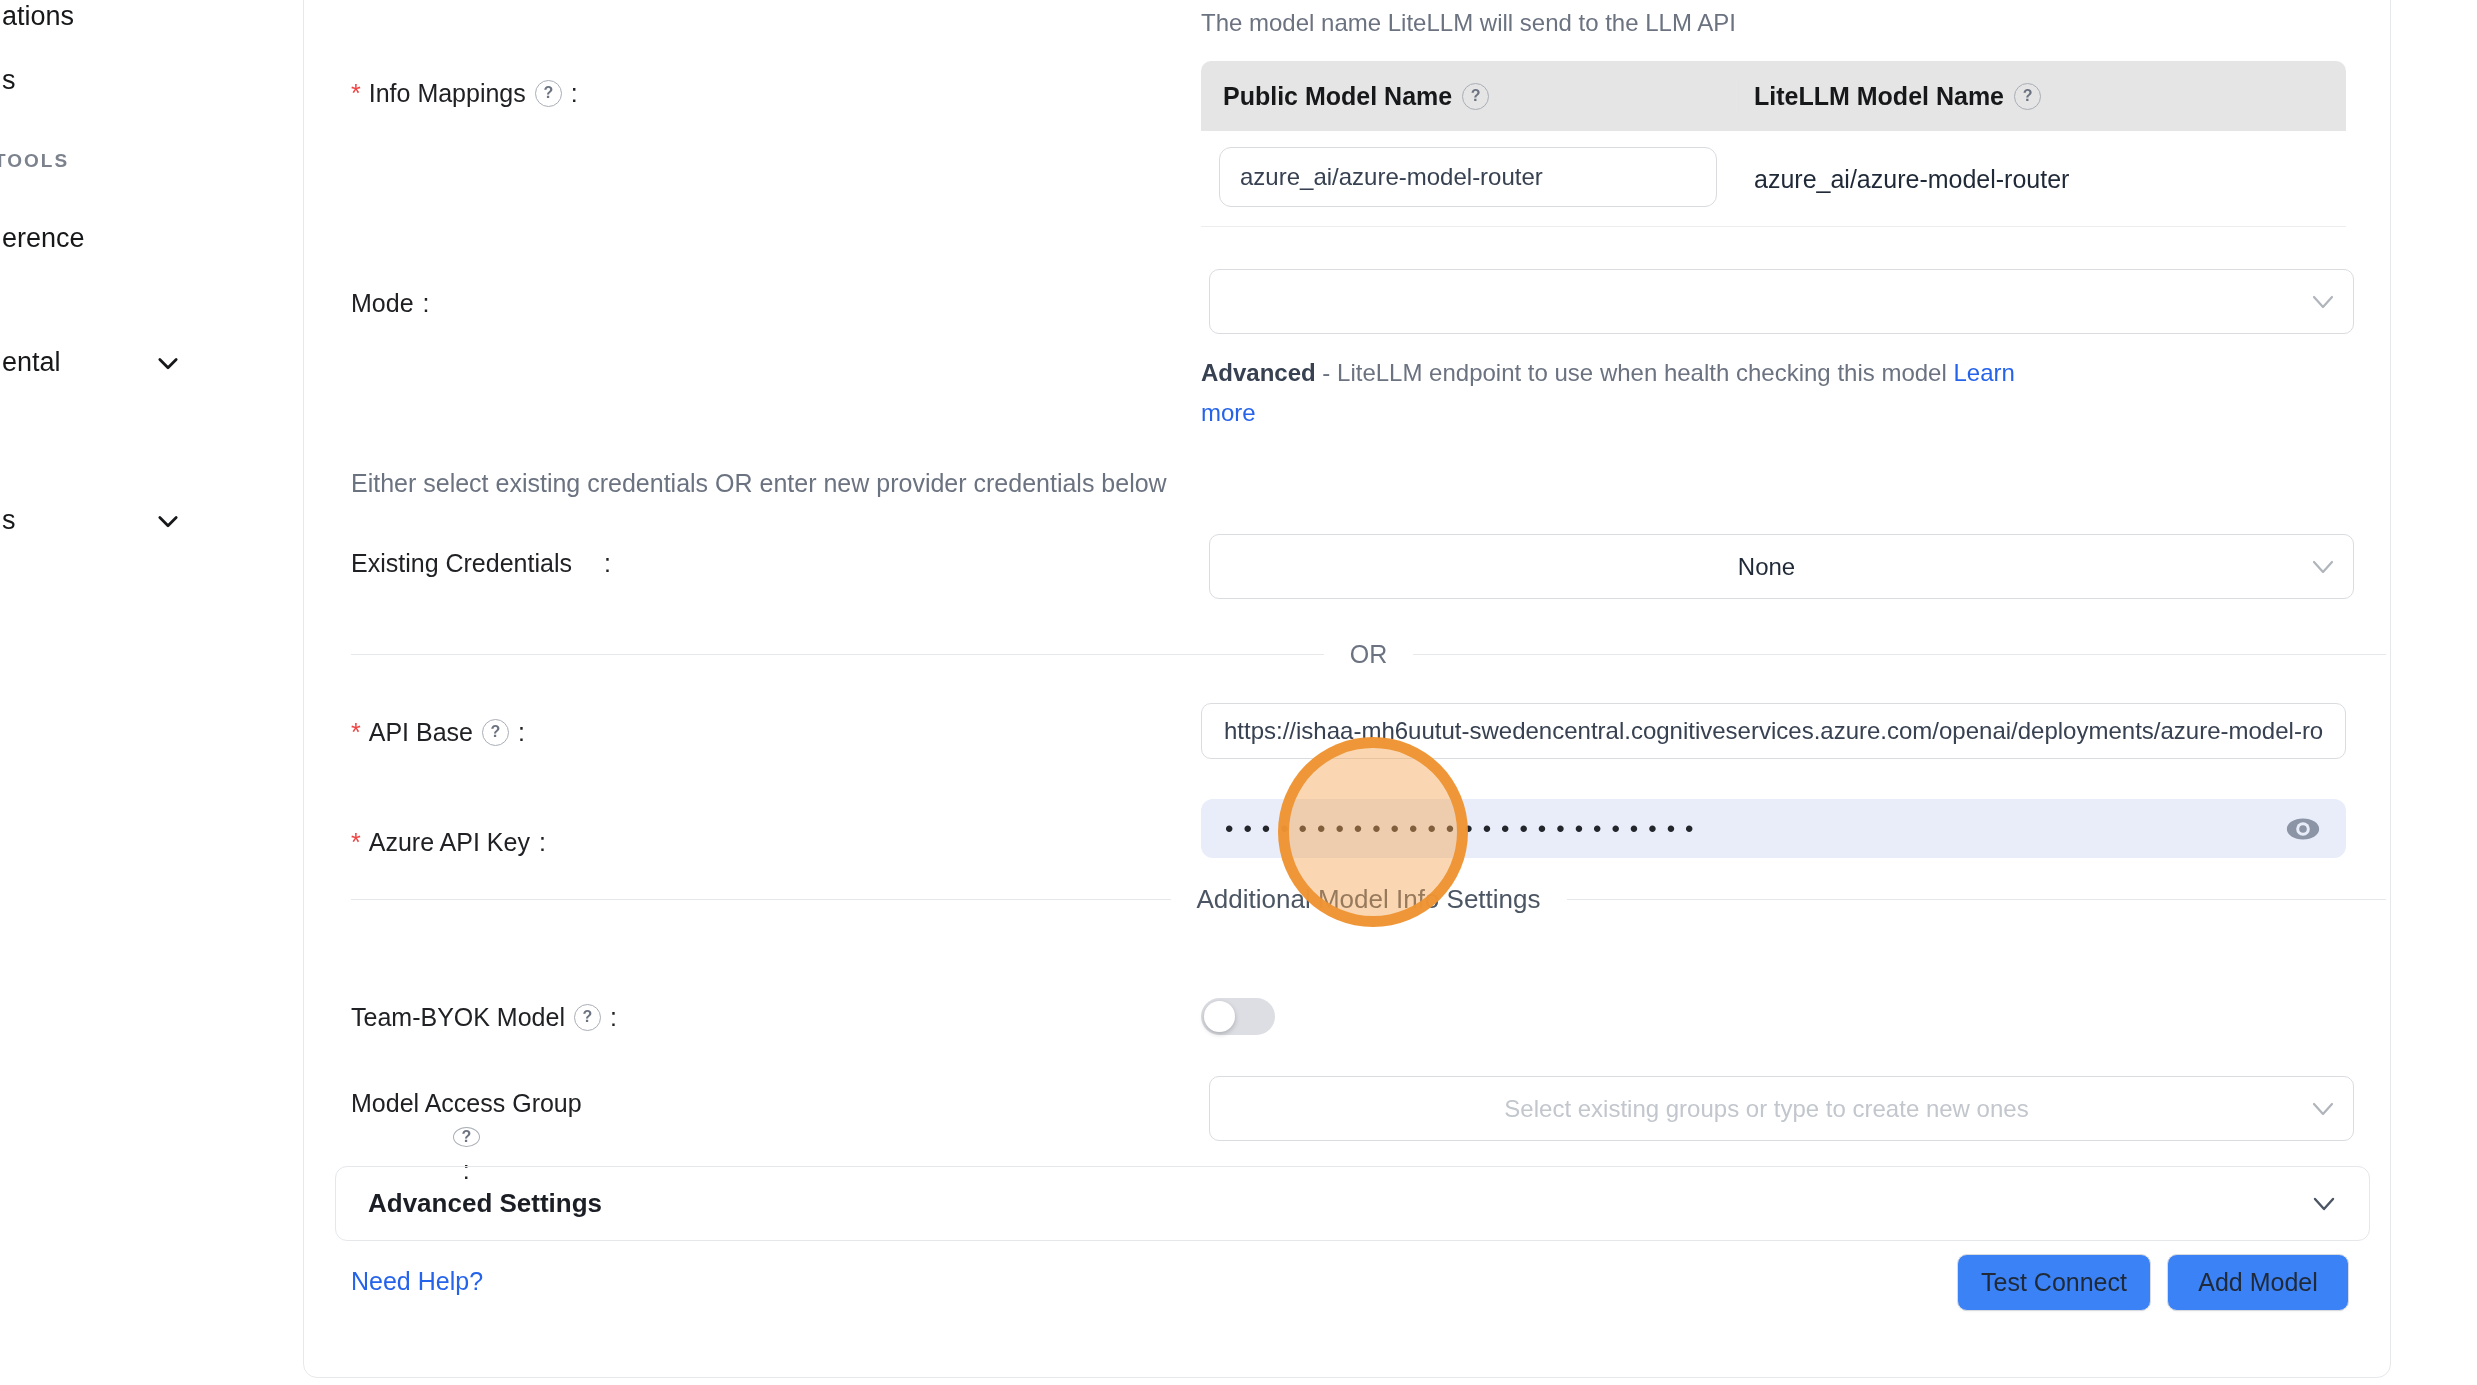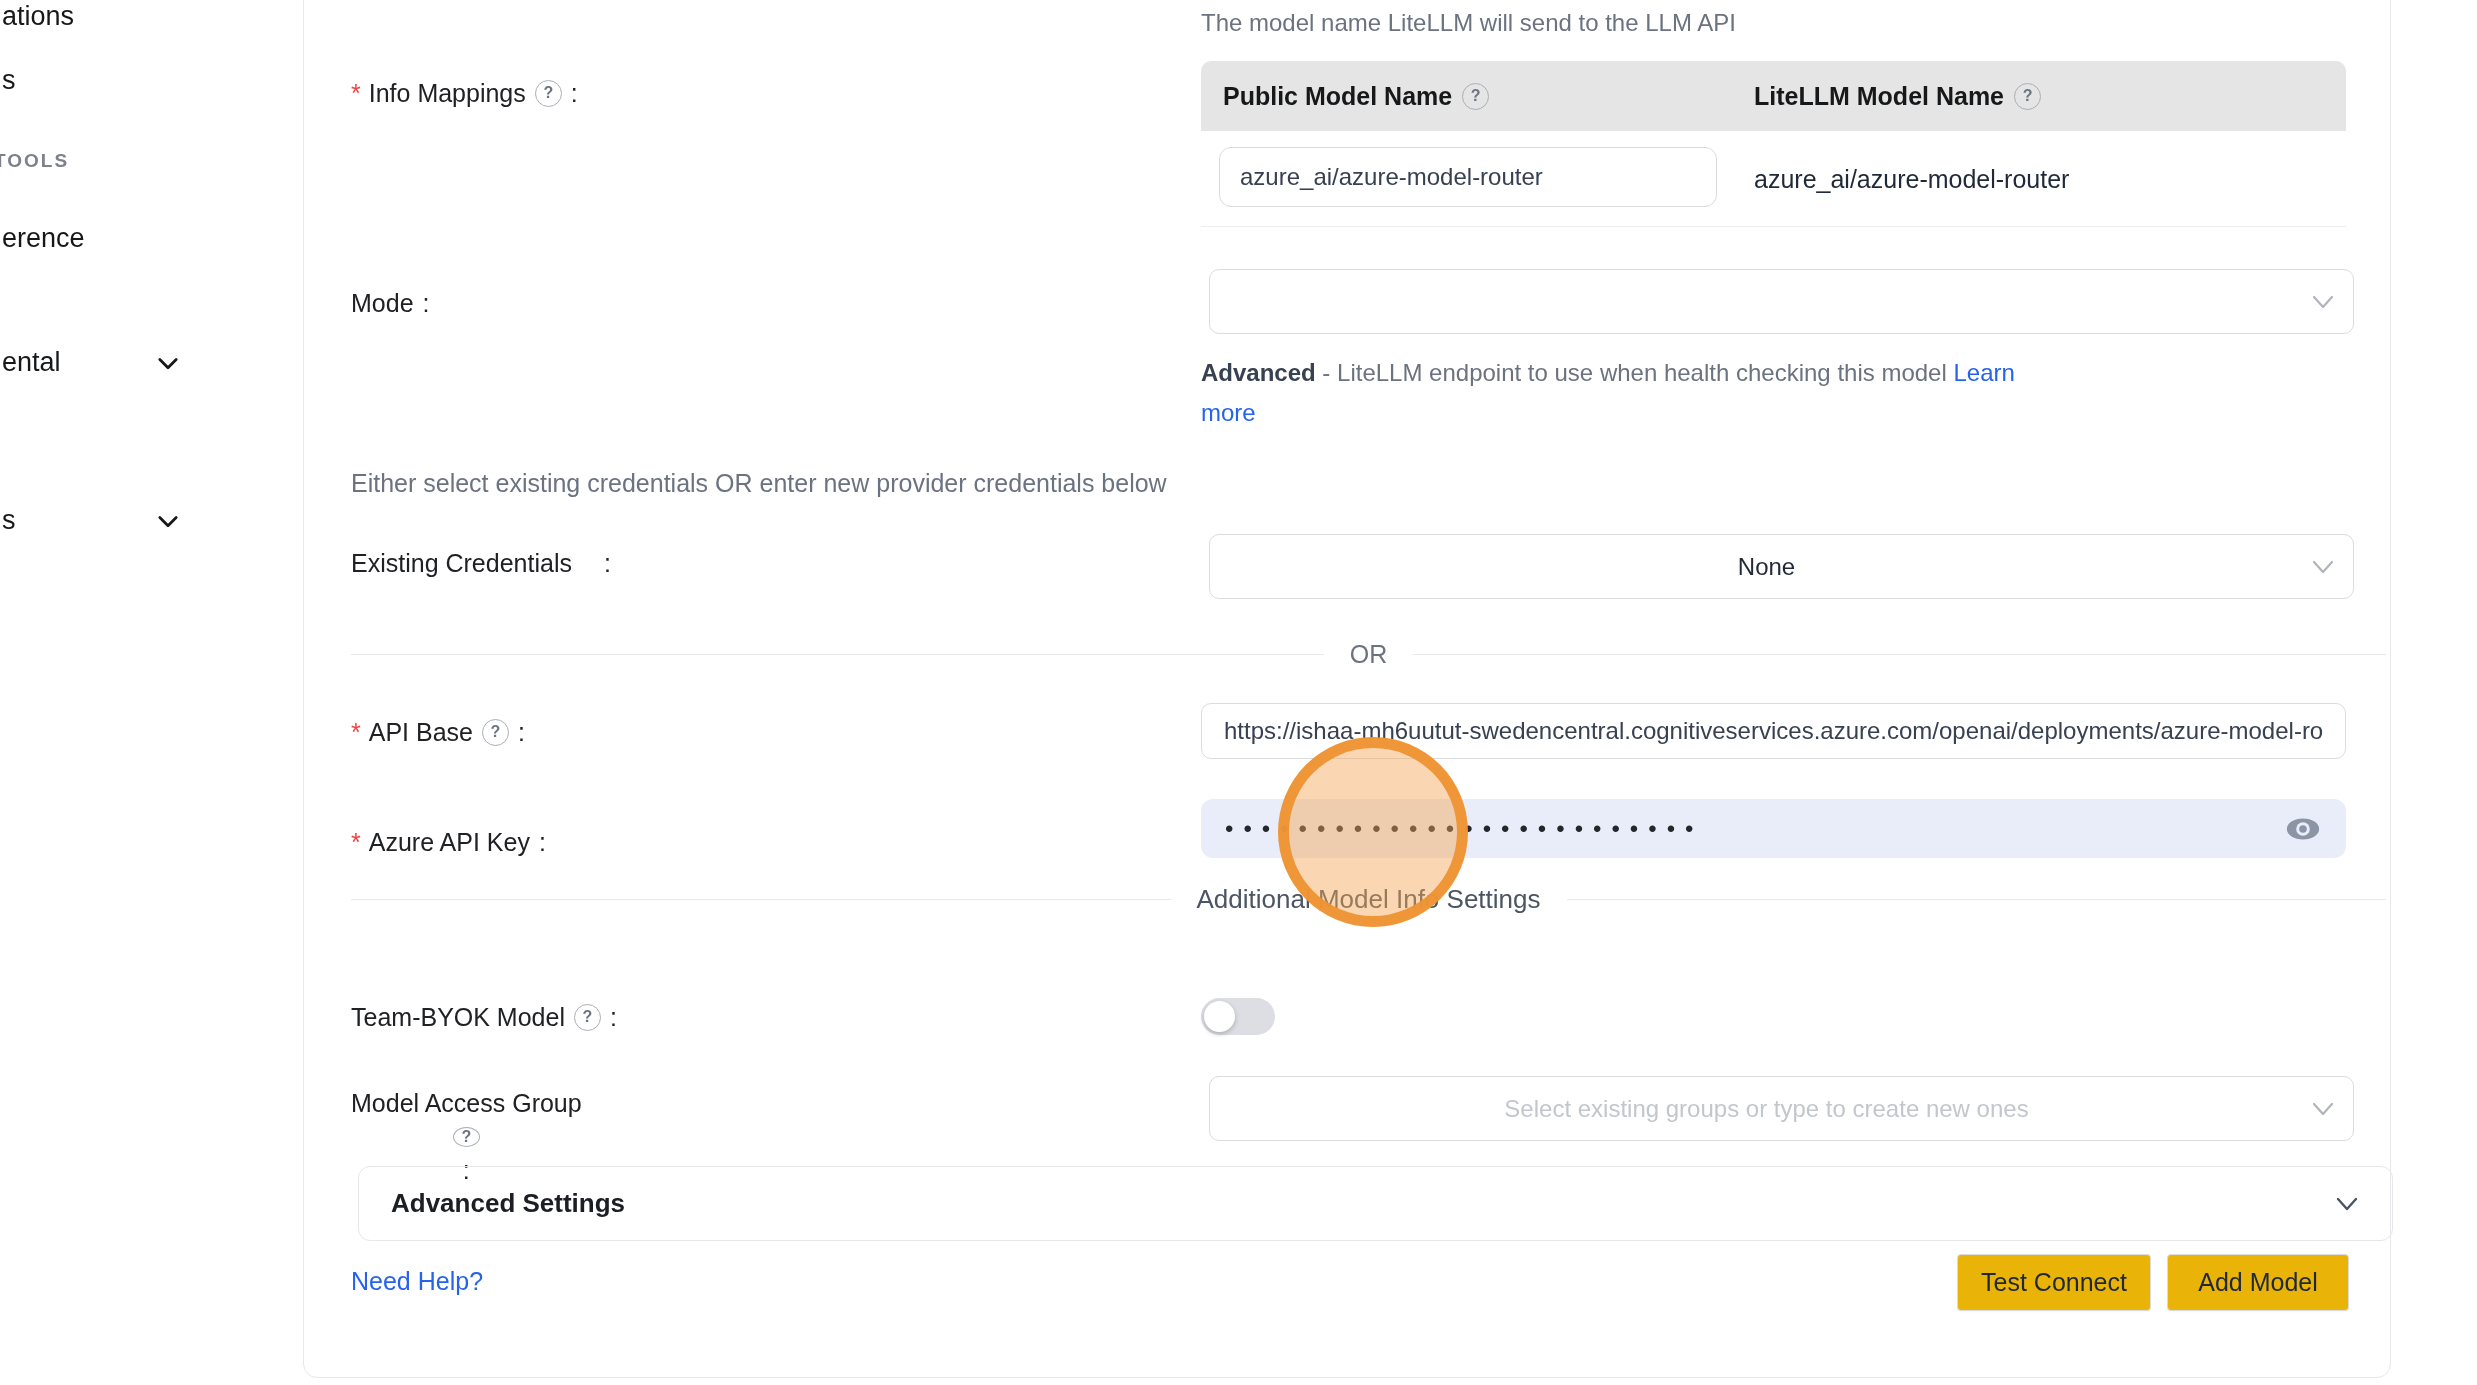--- a/index.html
+++ b/index.html
@@ -67,28 +67,28 @@
   .click-circle { position:absolute; left:974px; top:776px; width:190px; height:190px; border-radius:50%;
                   border:11px solid rgba(238,147,49,0.95); background:rgba(243,166,84,0.45); z-index:40; }
 
   
   .toggle { position:absolute; left:897px; top:1037px; width:74px; height:37px; background:#dcdee3;
             border-radius:19px; cursor:pointer; }
   .toggle .knob { position:absolute; left:3px; top:3px; width:31px; height:31px; background:#fff;
                   border-radius:50%; box-shadow:0 2px 5px rgba(0,0,0,0.22); }
 
   
-  .adv { position:absolute; left:54px; top:1205px; width:2035px; height:75px; border:1px solid #e5e7eb;
+  .adv { position:absolute; left:31px; top:1205px; width:2035px; height:75px; border:1px solid #e5e7eb;
          border-radius:12px; display:flex; align-items:center; padding:0 32px; cursor:pointer; }
   .adv .adv-label { font-size:26px; font-weight:700; color:#1b1e24; }
   .adv .arrow { margin-left:auto; width:26px; height:18px; }
 
   .link { color:#2563eb; cursor:pointer; }
-  .btn { position:absolute; top:1293px; height:57px; background:#eab308; border:1px solid #d9dbdf;
-         border-radius:4px; font-size:25px; color:#1f2937; font-family:"Liberation Sans",sans-serif;
+  .btn { position:absolute; top:1293px; height:57px; background:#3b82f6; border:1px solid #d9dbdf;
+         border-radius:10px; font-size:25px; color:#1f2937; font-family:"Liberation Sans",sans-serif;
          cursor:pointer; box-shadow:0 1px 2px rgba(0,0,0,0.04); }
 
   .hint { position:absolute; left:897px; top:392px; width:830px; font-size:24px; line-height:40px; color:#6b7280; }
   .hint b { color:#374151; font-weight:700; }
 
   .tooltip-remnant { position:absolute; left:1420px; top:0; width:27px; height:5px; background:#6b7280;
                      opacity:.85; border-radius:0 0 4px 4px; }
 </style>
 </head>
 <body>

